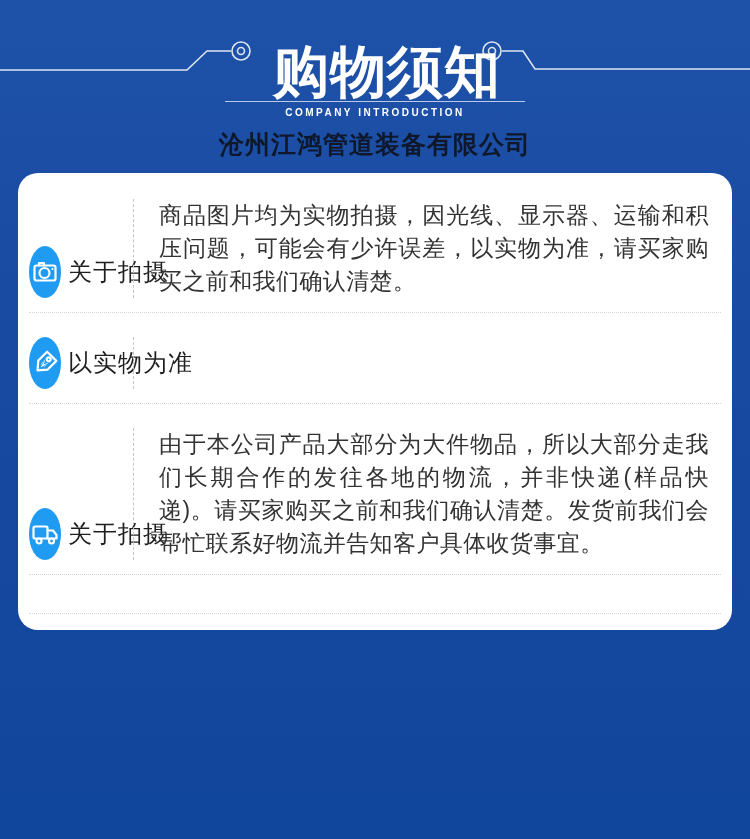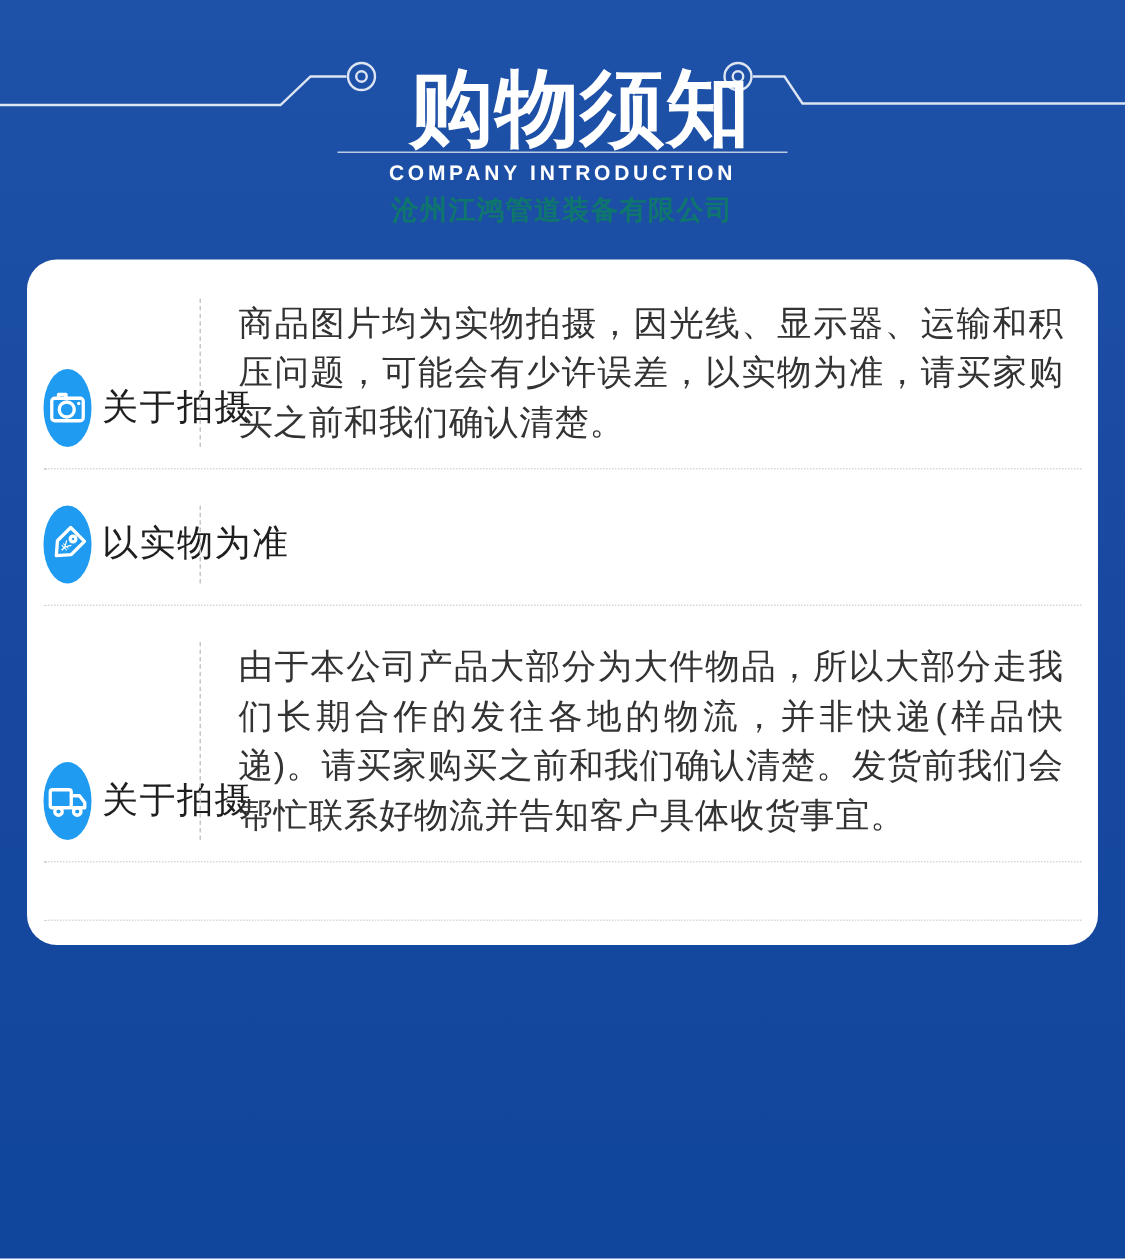--- a/index.html
+++ b/index.html
@@ -14,25 +14,25 @@
   .hdr-title{
     position:absolute;top:44px;left:0;width:100%;text-align:center;
     color:#fff;font-size:56px;font-weight:700;letter-spacing:1px;line-height:1;padding-left:12px;
   }
   .hdr-underline{
     position:absolute;top:101px;left:50%;transform:translateX(-50%);
     width:300px;height:1px;background:rgba(255,255,255,.7);
   }
   .hdr-subtitle{
     position:absolute;top:108px;left:0;width:100%;text-align:center;
-    color:#fff;font-size:14px;font-weight:700;letter-spacing:2.5px;line-height:1;
+    color:#fff;font-size:10px;font-weight:700;letter-spacing:2.5px;line-height:1;
   }
   .hdr-company{
     position:absolute;top:130px;left:0;width:100%;text-align:center;
-    color:#0f766e;font-size:18px;font-weight:700;letter-spacing:1px;line-height:1.15;
+    color:#0f172a;font-size:25px;font-weight:700;letter-spacing:1px;line-height:1.15;
   }
   
   .card{
     margin:0 18px;background:#fff;border-radius:20px;
     padding:2px 0 16px 0;
   }
   .section{
     display:flex;align-items:flex-end;
     margin:0 11px;padding:24px 12px 14px 0;
     border-bottom:1px dotted #d6d6d6;

